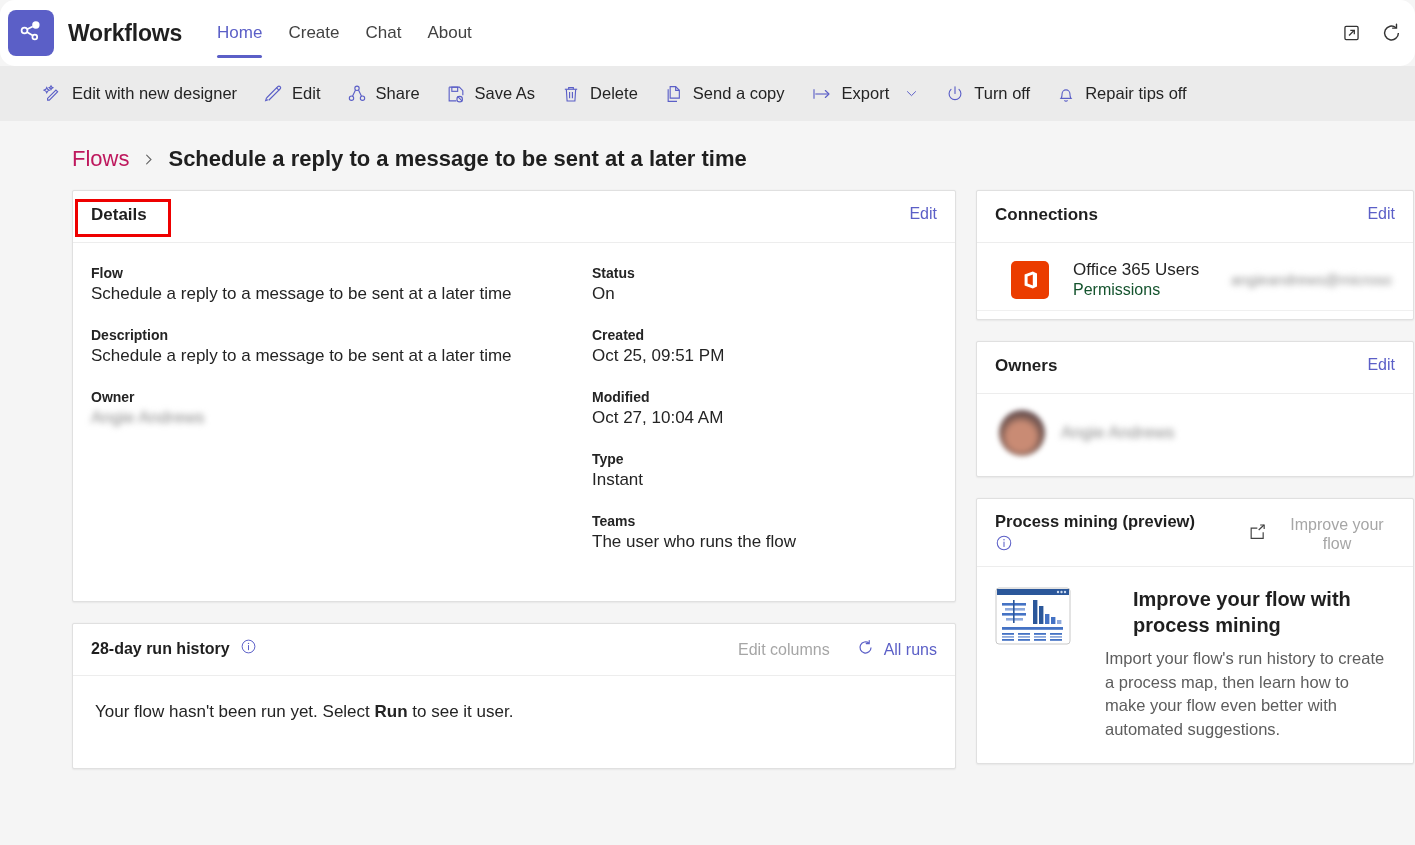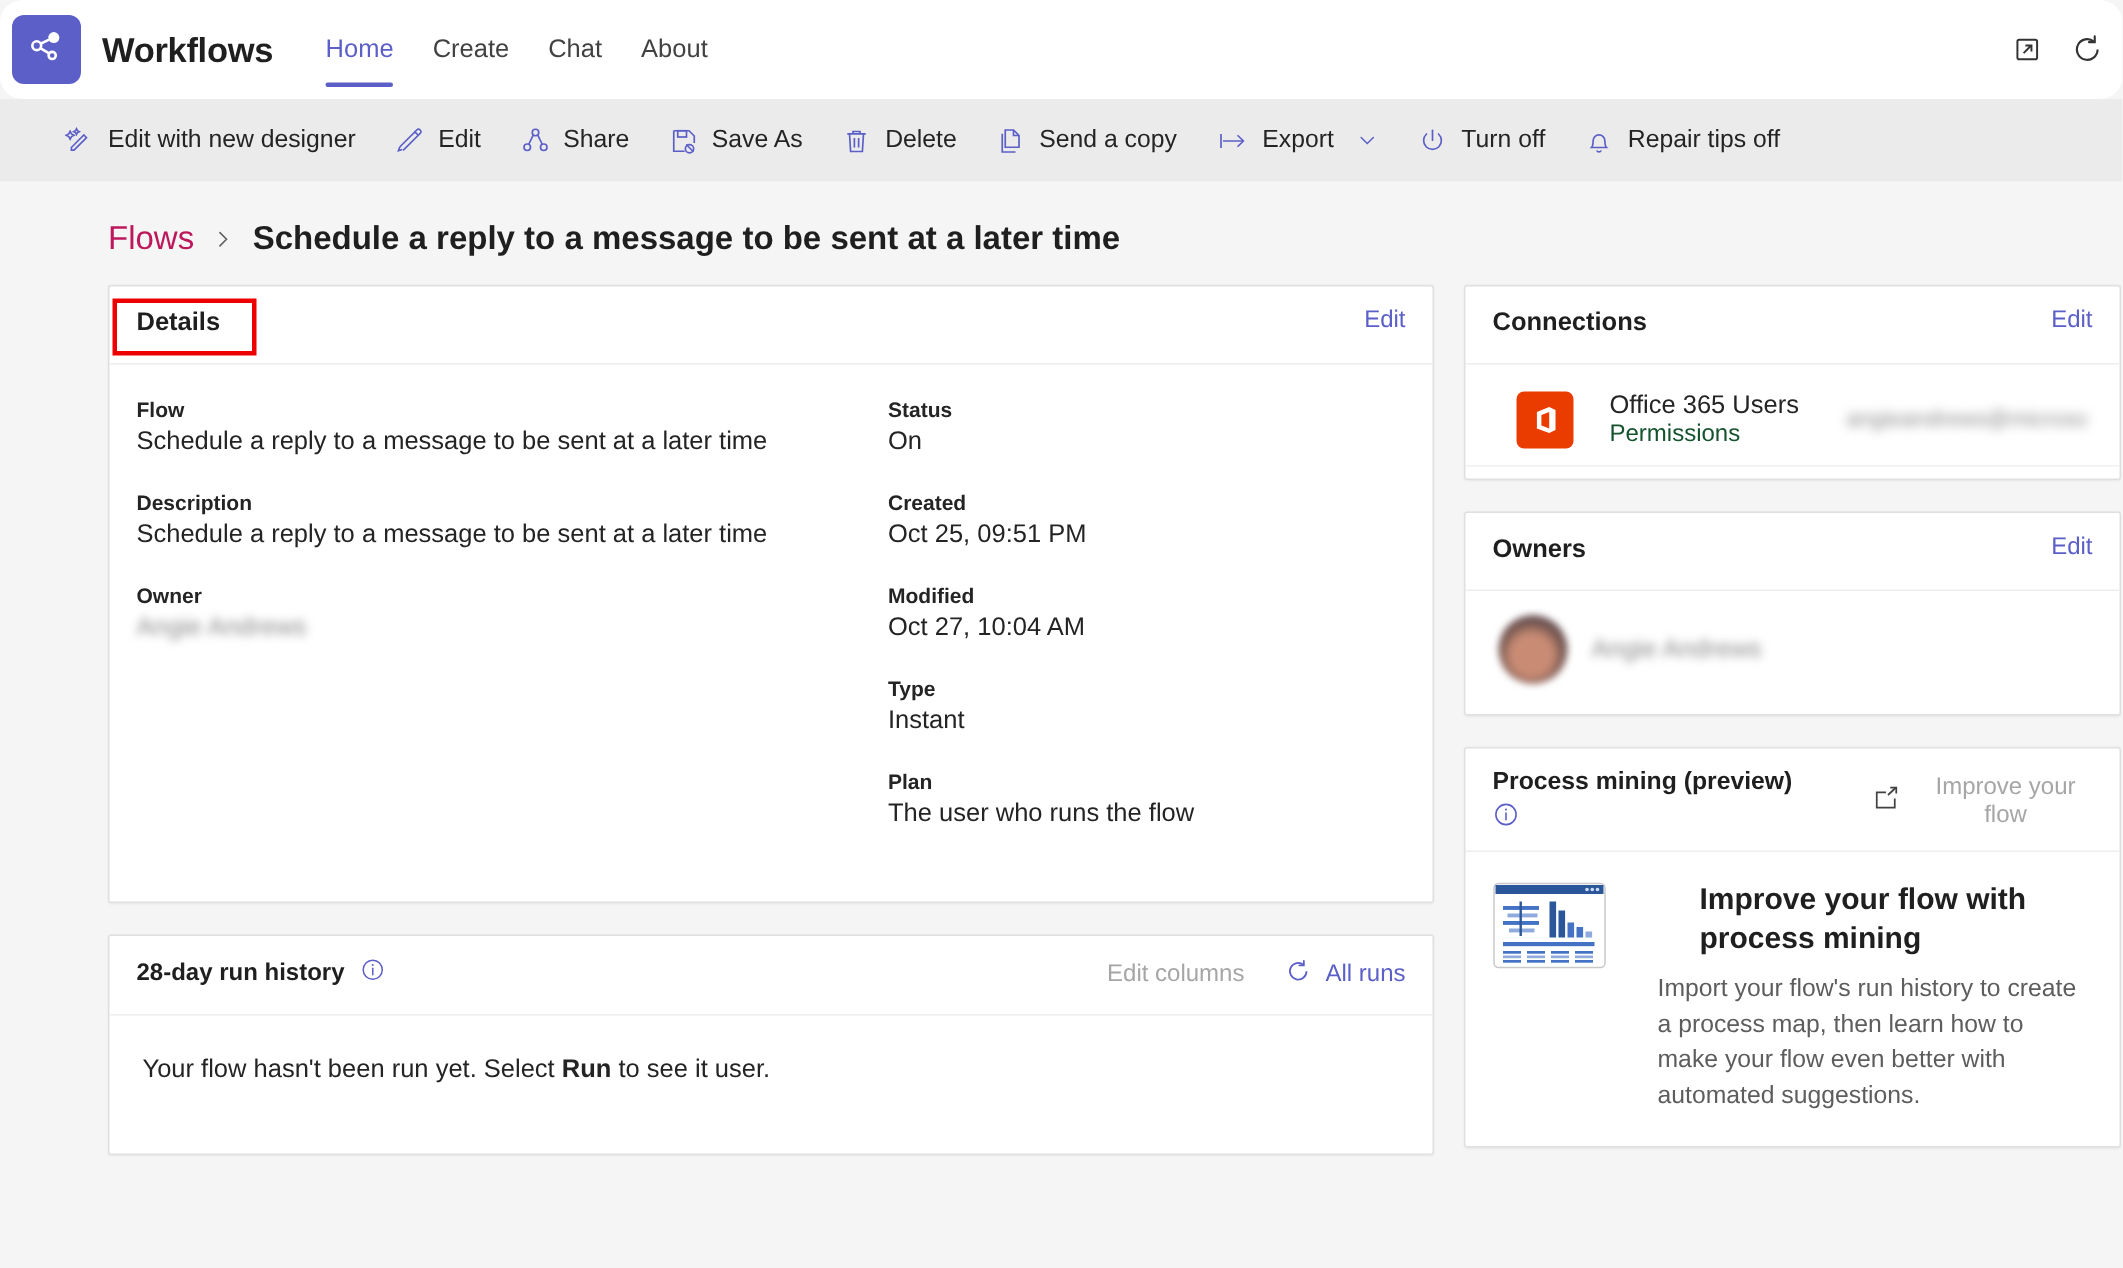--- a/index.html
+++ b/index.html
@@ -459,21 +459,21 @@
             </div>
             <div class="field">
               <div class="field-label">Modified</div>
               <div class="field-value">Oct 27, 10:04 AM</div>
             </div>
             <div class="field">
               <div class="field-label">Type</div>
               <div class="field-value">Instant</div>
             </div>
             <div class="field">
-              <div class="field-label">Plan</div>
+              <div class="field-label">Teams</div>
               <div class="field-value">The user who runs the flow</div>
             </div>
           </div>
         </div>
       </div>
 
       <div class="card runhist">
         <div class="card-head">
           <div class="runhead-left">
             <span class="card-title small">28-day run history</span>

